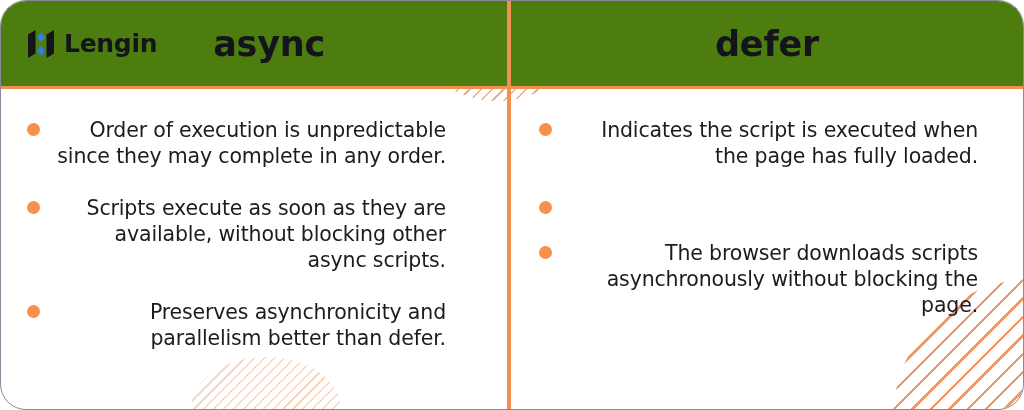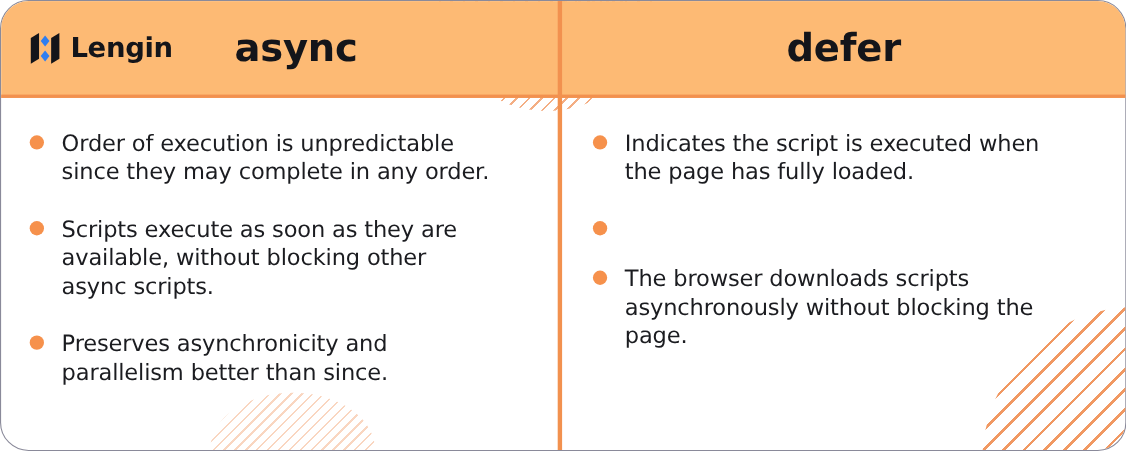--- a/index.html
+++ b/index.html
@@ -74,21 +74,21 @@
         rgba(240,147,90,0) 2.4px, rgba(240,147,90,0) 13px);
     opacity: .95;
   }
 
   
   .header {
     position: absolute;
     top: 0; left: 0;
     width: 1024px;
     height: 88px;
-    background: #fdba74;
+    background: #4d7c0f;
     border-bottom: 3px solid #f2914f;
     display: flex;
   }
 
   .header-cell {
     position: relative;
     width: 508px;
     height: 100%;
     display: flex;
     align-items: center;
@@ -133,20 +133,21 @@
     z-index: 4;
   }
 
   
   .body {
     position: absolute;
     top: 88px; left: 0;
     width: 1024px;
     height: 246px;
     display: flex;
+    text-align: right;
   }
 
   .col {
     position: relative;
     width: 508px;
     padding: 28px 30px 0 26px;
   }
   .col.right {
     width: 516px;
     padding: 28px 22px 0 30px;
@@ -223,21 +224,21 @@
         <li class="bullet">
           <span class="dot"></span>
           <span class="bullet-text">Order of execution is unpredictable since they may complete in any order.</span>
         </li>
         <li class="bullet">
           <span class="dot"></span>
           <span class="bullet-text">Scripts execute as soon as they are available, without blocking other async scripts.</span>
         </li>
         <li class="bullet">
           <span class="dot"></span>
-          <span class="bullet-text">Preserves asynchronicity and parallelism better than since.</span>
+          <span class="bullet-text">Preserves asynchronicity and parallelism better than defer.</span>
         </li>
       </ul>
     </div>
 
     <div class="col right">
       <ul class="bullets">
         <li class="bullet">
           <span class="dot"></span>
           <span class="bullet-text">Indicates the script is executed when the page has fully loaded.</span>
         </li>

